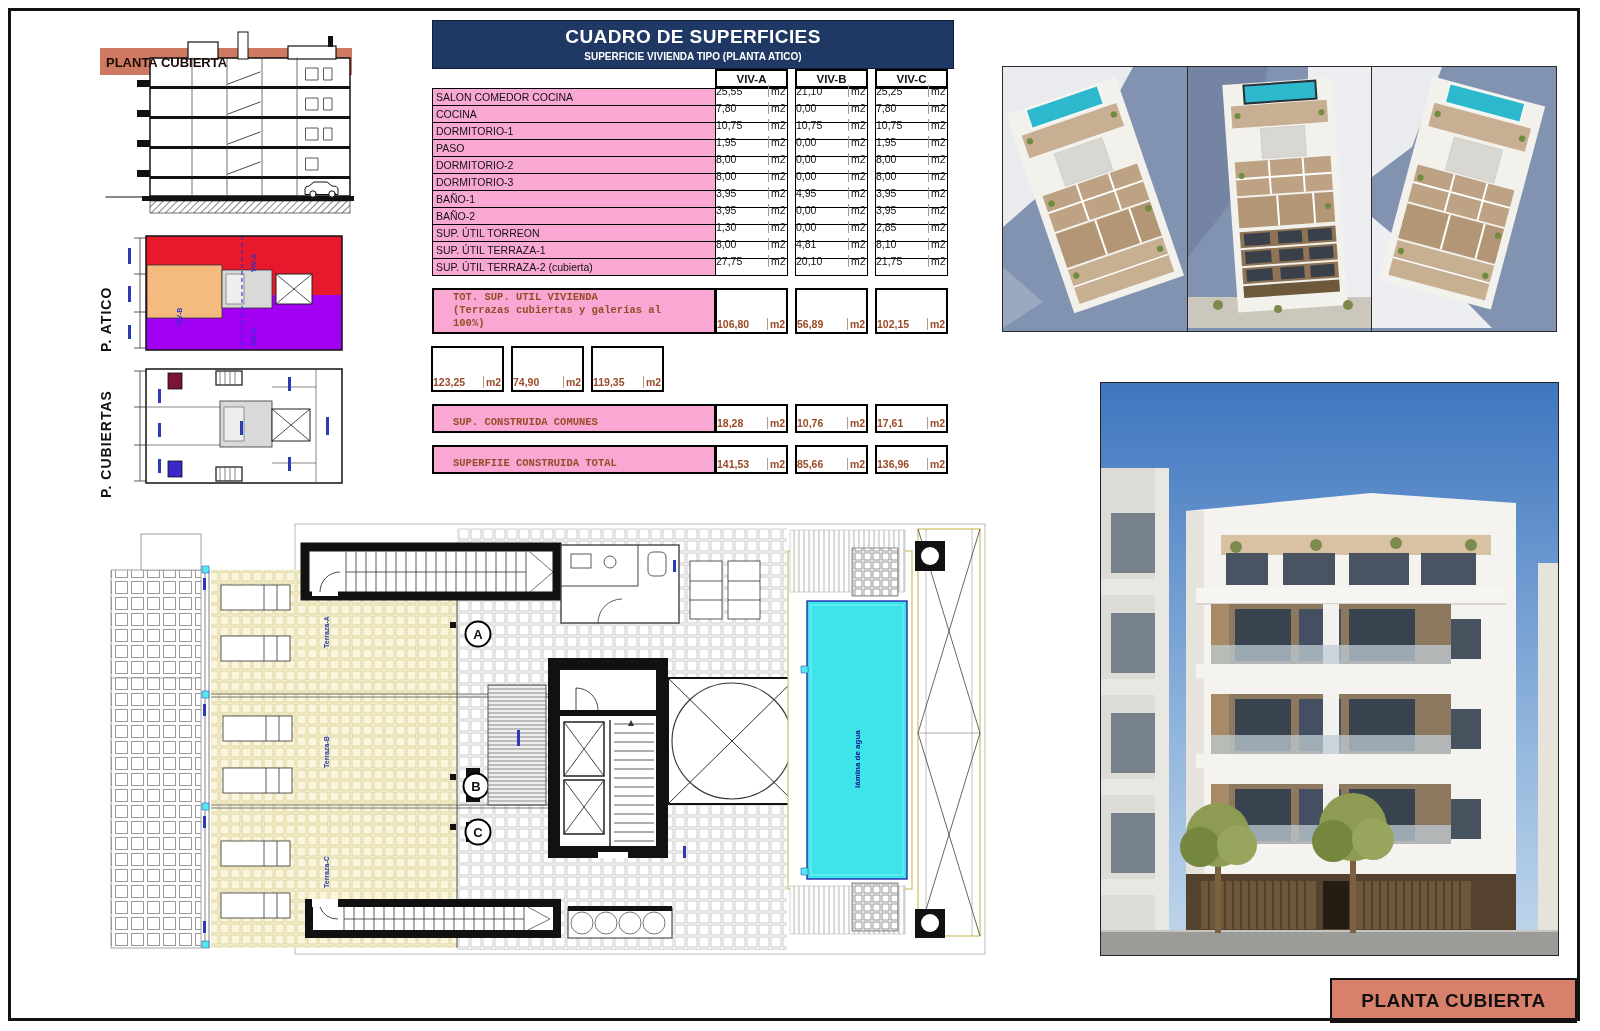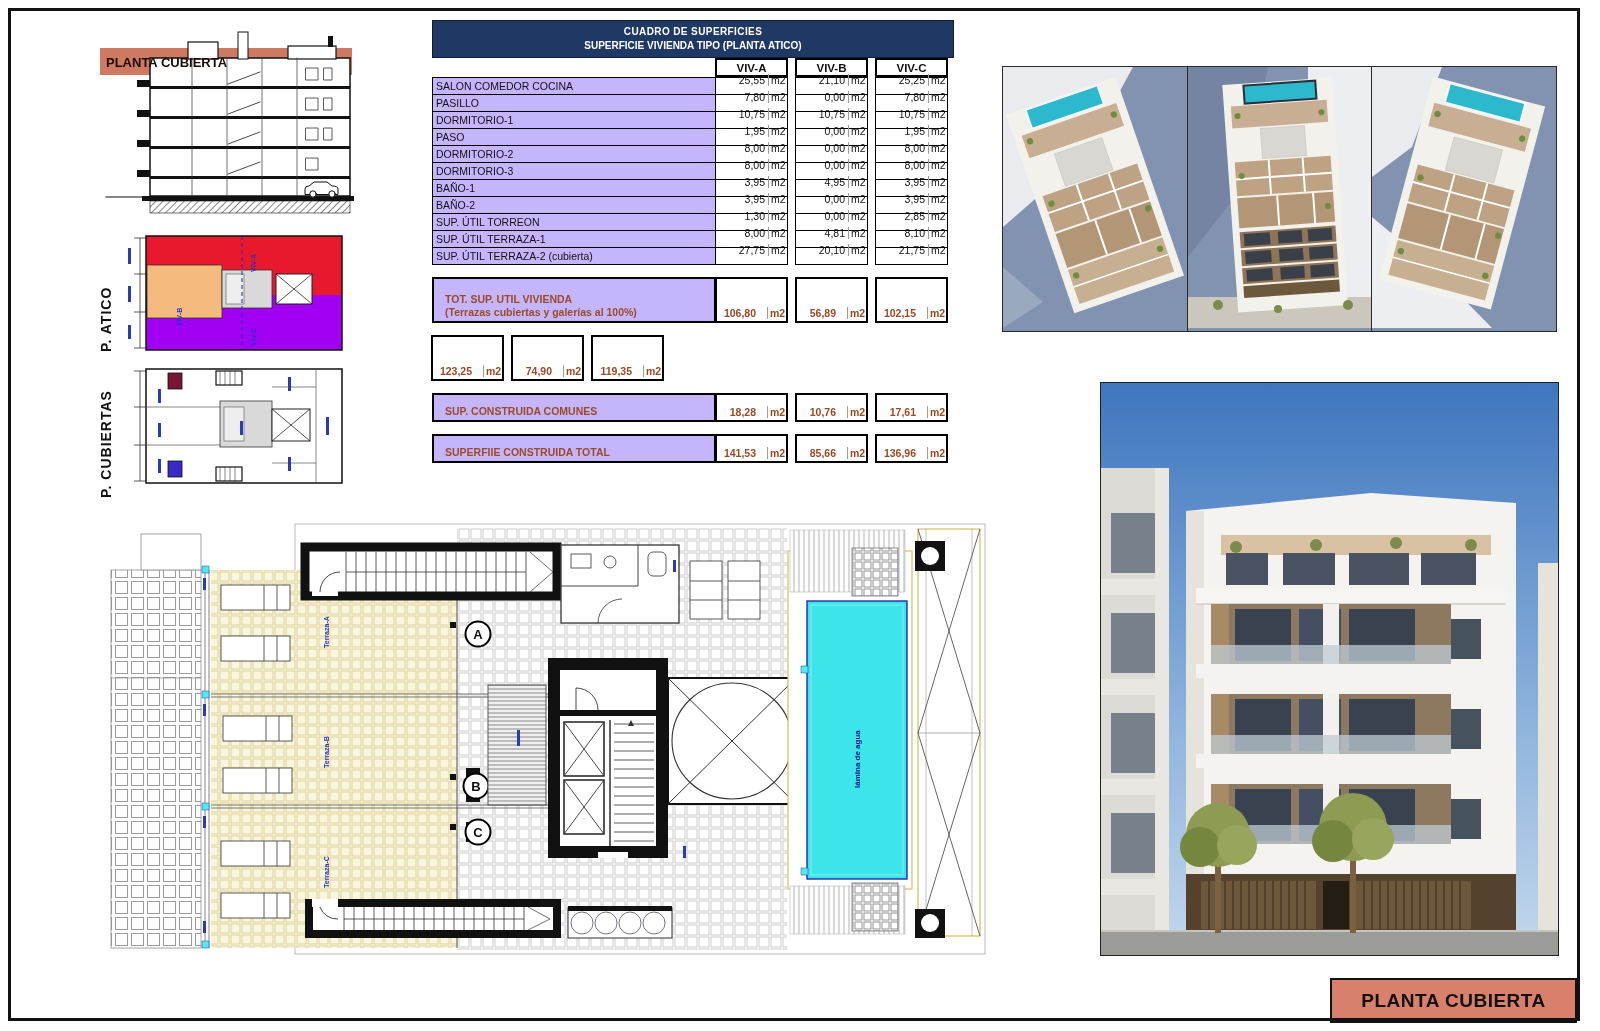--- a/index.html
+++ b/index.html
@@ -6,34 +6,34 @@
   body{font-family:"Liberation Sans", sans-serif;}
   .sheet{position:relative;width:1600px;height:1031px;background:#fff;overflow:hidden;}
   .frame{position:absolute;left:8px;top:8px;right:20px;bottom:10px;border:3px solid #121212;pointer-events:none;}
   .abs{position:absolute;}
   
   .side-label{writing-mode:vertical-rl;transform:rotate(180deg);font-weight:bold;font-size:14px;color:#111;letter-spacing:1px;}
   
   .tbl{position:absolute;left:432px;top:20px;width:522px;font-size:10.5px;color:#111;}
   .tbl *{box-sizing:border-box;}
   .tbl-head{background:#1F3864;color:#fff;text-align:center;padding:5px 2px 6px;border:1px solid #0e1c36;}
-  .tbl-title{font-size:10px;font-weight:bold;letter-spacing:.4px;}
+  .tbl-title{font-size:19px;font-weight:bold;letter-spacing:.4px;}
   .tbl-sub{font-size:10px;font-weight:bold;margin-top:3px;}
   .t-row{display:flex;height:18px;}
   .t-row + .t-row{margin-top:-1px;}
-  .t-label{width:284px;border:1px solid #000;background:#c4b5fd;display:flex;align-items:center;padding:0 3px;white-space:nowrap;overflow:hidden;}
-  .t-val{width:73px;margin-left:-1px;border:1px solid #000;background:#fff;display:flex;align-items:center;justify-content:flex-end;padding:0 1px 12px 0;}
+  .t-label{width:284px;border:1px solid #000;background:#f9a8d4;display:flex;align-items:center;padding:0 3px;white-space:nowrap;overflow:hidden;}
+  .t-val{width:73px;margin-left:-1px;border:1px solid #000;background:#fff;display:flex;align-items:center;justify-content:space-between;padding:0 1px 12px 0;}
   .t-val .num{text-align:right;}
   .t-val .unit{width:18px;border-left:1px solid #9a9a9a;margin-left:3px;padding-left:2px;text-align:left;}
   .gap8{width:8px;}
   .col-head{display:flex;height:19px;font-weight:bold;}
   .col-head .t-label{border-color:transparent;background:transparent;}
   .col-head .t-val{justify-content:center;border-width:2px;font-size:11.5px;padding:0;}
   .sum{display:flex;margin-top:12px;color:#9A4A26;font-weight:bold;}
-  .sum .t-label{border-width:2px;flex-direction:column;align-items:flex-start;justify-content:flex-end;height:auto;padding:2px 11px;white-space:normal;line-height:1.25;}
+  .sum .t-label{border-width:2px;flex-direction:column;align-items:flex-start;justify-content:flex-end;height:auto;padding:2px 19px;white-space:normal;line-height:1.25;font-family:Liberation Mono, monospace;}
   .sum .t-val{border-width:2px;align-items:flex-end;padding-bottom:2px;height:auto;gap:8px;}
   .sum.tall{height:46px;}
   .sum.short{height:29px;}
   .sum .t-val .unit{border-left:1px solid #b89a84;}
   
   .renders{position:absolute;left:1002px;top:66px;width:553px;height:264px;display:flex;border:1.5px solid #2a2a2a;background:#8293B1;}
   .panel{flex:1;border-right:1px solid #2a2a2a;overflow:hidden;}
   .panel:last-child{border-right:none;}
   .street{position:absolute;left:1100px;top:382px;width:457px;height:572px;border:1.5px solid #222;}
   .title-block{position:absolute;left:1330px;top:978px;width:243px;height:41px;background:#D9806C;border:2.5px solid #111;display:flex;align-items:center;justify-content:center;font-size:19px;font-weight:bold;color:#111;letter-spacing:.5px;}
@@ -152,21 +152,21 @@
             <span class="unit">m2</span>
           </div>
           <div class="gap8"></div>
           <div class="t-val">
             <span class="num">25,25</span>
             <span class="unit">m2</span>
           </div>
         </div>
 
         <div class="t-row">
-          <div class="t-label">PASILLO</div>
+          <div class="t-label">COCINA</div>
           <div class="t-val">
             <span class="num">7,80</span>
             <span class="unit">m2</span>
           </div>
           <div class="gap8"></div>
           <div class="t-val">
             <span class="num">0,00</span>
             <span class="unit">m2</span>
           </div>
           <div class="gap8"></div>

